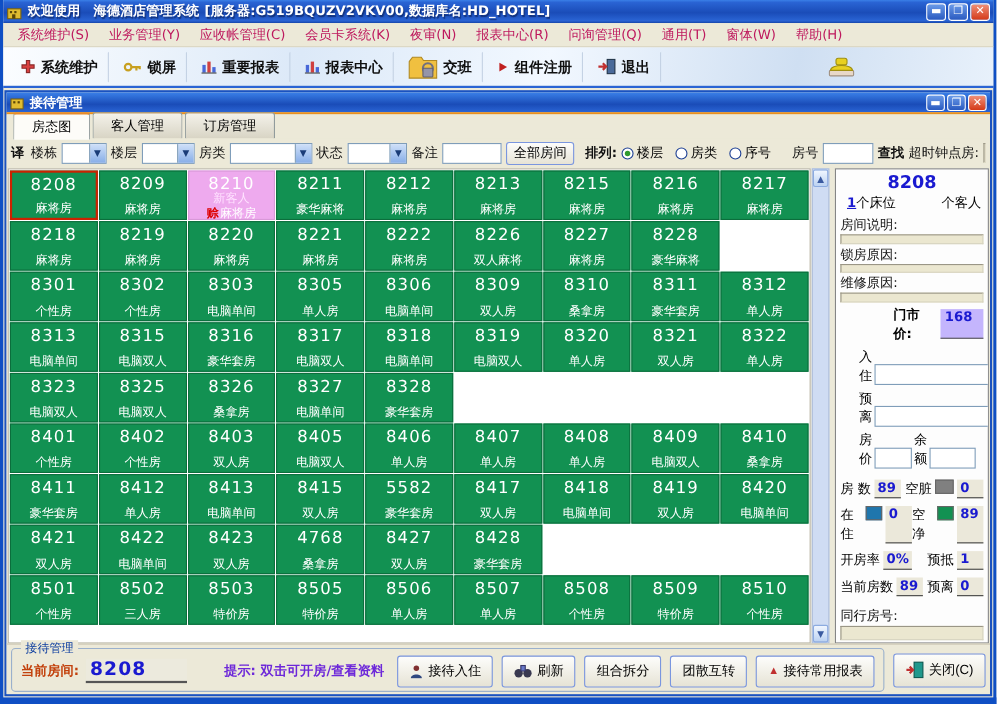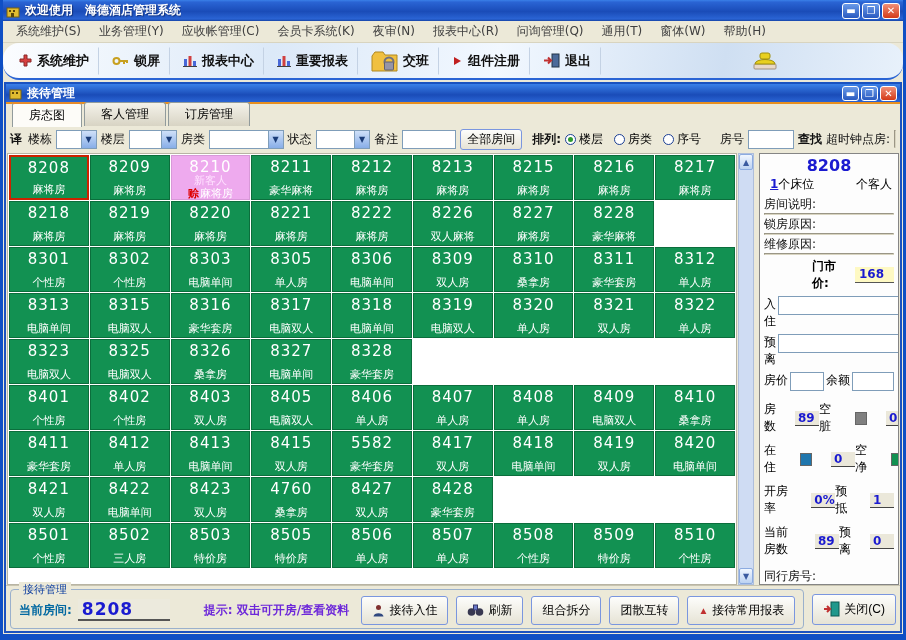--- a/index.html
+++ b/index.html
@@ -17,26 +17,26 @@
   .titlebar .ttext { white-space:nowrap; overflow:hidden; text-shadow:1px 1px 1px #12317a; }
   .win-controls { margin-left:auto; display:flex; gap:2px; }
   .wbtn { width:18px; height:16px; border:1px solid #fff; border-radius:3px; color:#fff;
           font-size:10px; line-height:13px; text-align:center; font-weight:bold;
           background:linear-gradient(180deg,#6a9ae8,#2a5ac0); cursor:default; }
   .wbtn.close { background:linear-gradient(180deg,#f09078,#d43a18); }
 
   
   .menubar { height:22px; flex:0 0 22px; display:flex; align-items:center; padding:0 4px;
              background:#ece9d8; border-bottom:1px solid #d8d4c0; }
-  .menu-item { padding:2px 9px; color:#404040; cursor:default; }
+  .menu-item { padding:2px 9px; color:#be185d; cursor:default; }
 
   
   .toolbar { height:37px; flex:0 0 37px; display:flex; align-items:center; gap:3px; padding:0 6px;
      background:linear-gradient(100deg,#fbfdff 0%,#dce9f8 30%,#f2f8ff 55%,#cfdff2 80%,#e8f1fb 100%);
-     border-bottom:2px solid #2a64d4;border-radius:16px; }
+     border-bottom:2px solid #2a64d4; }
   .tbtn { display:flex; align-items:center; gap:5px; height:28px; padding:0 9px;
      background:transparent; border:1px solid transparent; font-size:13px; color:#101010;
      font-weight:bold; cursor:default; border-right:1px solid #c4d2e4; }
   .tbtn .ticon { display:flex; align-items:center; }
   .phone-slot { margin-left:auto; margin-right:118px; }
 
   
   .inner { flex:1; margin:2px 1px 1px 1px; border:2px solid #1a52c0; background:#ece9d8;
            display:flex; flex-direction:column; min-height:0; }
   .inner-titlebar { height:20px; flex:0 0 20px; display:flex; align-items:center; gap:5px; padding:0 3px;
@@ -91,39 +91,39 @@
   
   .rpanel { width:140px; flex:0 0 140px; margin-left:5px; background:#fdfdfd; border:1px solid #858585;
             padding:2px 4px; display:flex; flex-direction:column; font-size:12px; overflow:hidden; }
   .rp-room { text-align:center; color:#1a1ad0; font-weight:bold; font-size:16px; }
   .rp-beds { display:flex; justify-content:space-between; padding:1px 2px 2px 6px; }
   .rp-beds .bnum { color:#1a1ad0; font-weight:bold; text-decoration:underline; }
   .rp-label { color:#101010; margin-top:1px; }
   .rp-box { width:100%; }
   .rp-price-row { display:flex; align-items:center; gap:4px; margin:3px 0 2px 8px; }
   .rp-price-row .plabel { font-weight:bold;padding-left:40px; }
-  .rp-price-val { color:#1a1ad0; font-weight:bold; padding:0 10px 1px 4px; background:#fef9c3;
+  .rp-price-val { color:#1a1ad0; font-weight:bold; padding:0 10px 12px 4px; background:#c4b5fd;
                   border-bottom:1px solid #555; }
-  .rp-inrow { display:flex; align-items:flex-start; gap:2px; margin:2px 0; }
+  .rp-inrow { display:flex; align-items:flex-end; gap:2px; margin:2px 17px; }
   .rp-stats { margin-top:8px; display:flex; flex-direction:column; gap:7px; }
   .stat-row { display:flex; align-items:center; justify-content:space-between; }
-  .stat-item { display:flex; align-items:center; gap:19px; }
+  .stat-item { display:flex; gap:3px; }
   .swatch { width:17px; height:13px; border:1px solid #666; display:inline-block; }
   .stat-val { min-width:24px; color:#1a1ad0; font-weight:bold; background:#ebe8da;
               border-bottom:1px solid #444; padding:0 3px; text-align:left; }
   .rp-comp { margin-top:10px; }
 
   
   .bottom-row { flex:0 0 46px; display:flex; align-items:center; padding:3px 4px 2px 4px; gap:8px;
                 background:#ece9d8; border-top:1px solid #c8c4b0; }
   .groupbox { flex:1; height:100%; border:1px solid #9ab0cc; border-radius:4px; position:relative;
               display:flex; align-items:center; padding:4px 8px 2px 8px; gap:6px; }
   .groupbox .legend { position:absolute; top:-8px; left:8px; background:#ece9d8; padding:0 4px;
                       color:#1040a0; font-size:11px; }
-  .cur-label { font-weight:bold; color:#0369a1; }
+  .cur-label { font-weight:bold; color:#c2410c; }
   .cur-field { width:92px; background:#eceadd; border-bottom:2px solid #555; color:#1a1ad0;
                font-weight:bold; font-size:17px; padding:0 4px; letter-spacing:1px; }
   .hint { color:#6d28d9; font-weight:bold; margin-left:28px; margin-right:auto; }
   .bbtn { display:flex; align-items:center; gap:4px; height:29px; padding:0 10px;
           background:linear-gradient(180deg,#fdfdfb,#e6e3d5); border:1px solid #7a96df;
           border-radius:3px; font-size:12px; cursor:default; white-space:nowrap; }
   .tri { color:#c03030; font-size:10px; }
   .close-btn { height:31px; }
 
   svg { display:block; }
@@ -136,20 +136,21 @@
   <div class="titlebar">
     <span class="ticon">
         <svg width="14" height="14">
           <rect x="1" y="4" width="12" height="9" fill="#e0bc30" stroke="#7a6210"></rect>
           <rect x="3" y="6" width="2" height="2" fill="#5a4608"></rect>
           <rect x="7" y="6" width="2" height="2" fill="#5a4608"></rect>
           <rect x="5" y="9" width="3" height="4" fill="#5a4608"></rect>
         </svg>
       </span>
     <span class="ttext">欢迎使用　海德酒店管理系统</span>
+    <span class="ttext">[服务器:G519BQUZV2VKV00,数据库名:HD_HOTEL]</span>
     <div class="win-controls">
       <div class="wbtn">▬</div>
       <div class="wbtn">❐</div>
       <div class="wbtn close">✕</div>
     </div>
   </div>
 
   <div class="menubar">
       <span class="menu-item">系统维护(S)</span>
       <span class="menu-item">业务管理(Y)</span>
@@ -183,32 +184,32 @@
       </button>
       <button class="tbtn">
         <span class="ticon">
           <svg width="14" height="13">
             <rect x="1" y="5" width="3" height="7" fill="#4868d8"></rect>
             <rect x="5.5" y="2" width="3" height="10" fill="#d04040"></rect>
             <rect x="10" y="7" width="3" height="5" fill="#4868d8"></rect>
             <path d="M0 12.5h14" stroke="#404040"></path>
           </svg>
         </span>
-        <span>报表中心</span>
+        <span>重要报表</span>
       </button>
       <button class="tbtn">
         <span class="ticon">
           <svg width="14" height="13">
             <rect x="1" y="5" width="3" height="7" fill="#4868d8"></rect>
             <rect x="5.5" y="2" width="3" height="10" fill="#d04040"></rect>
             <rect x="10" y="7" width="3" height="5" fill="#4868d8"></rect>
             <path d="M0 12.5h14" stroke="#404040"></path>
           </svg>
         </span>
-        <span>重要报表</span>
+        <span>报表中心</span>
       </button>
       <button class="tbtn">
         <span class="ticon">
           <svg width="27" height="24">
             <path d="M1 7l3-4h8l2 3h12v16H1z" fill="#f0c040" stroke="#b08820"></path>
             <circle cx="18" cy="13" r="4.5" fill="none" stroke="#707080" stroke-width="2"></circle>
             <rect x="13.5" y="13" width="9" height="8" rx="1" fill="#9595a8" stroke="#60606e"></rect>
           </svg>
         </span>
         <span>交班</span>
@@ -550,21 +551,21 @@
             </div>
             <div class="cell vacant">
               <div class="num">8422</div>
               <div class="type">电脑单间</div>
             </div>
             <div class="cell vacant">
               <div class="num">8423</div>
               <div class="type">双人房</div>
             </div>
             <div class="cell vacant">
-              <div class="num">4760</div>
+              <div class="num">4768</div>
               <div class="type">桑拿房</div>
             </div>
             <div class="cell vacant">
               <div class="num">8427</div>
               <div class="type">双人房</div>
             </div>
             <div class="cell vacant">
               <div class="num">8428</div>
               <div class="type">豪华套房</div>
             </div>

